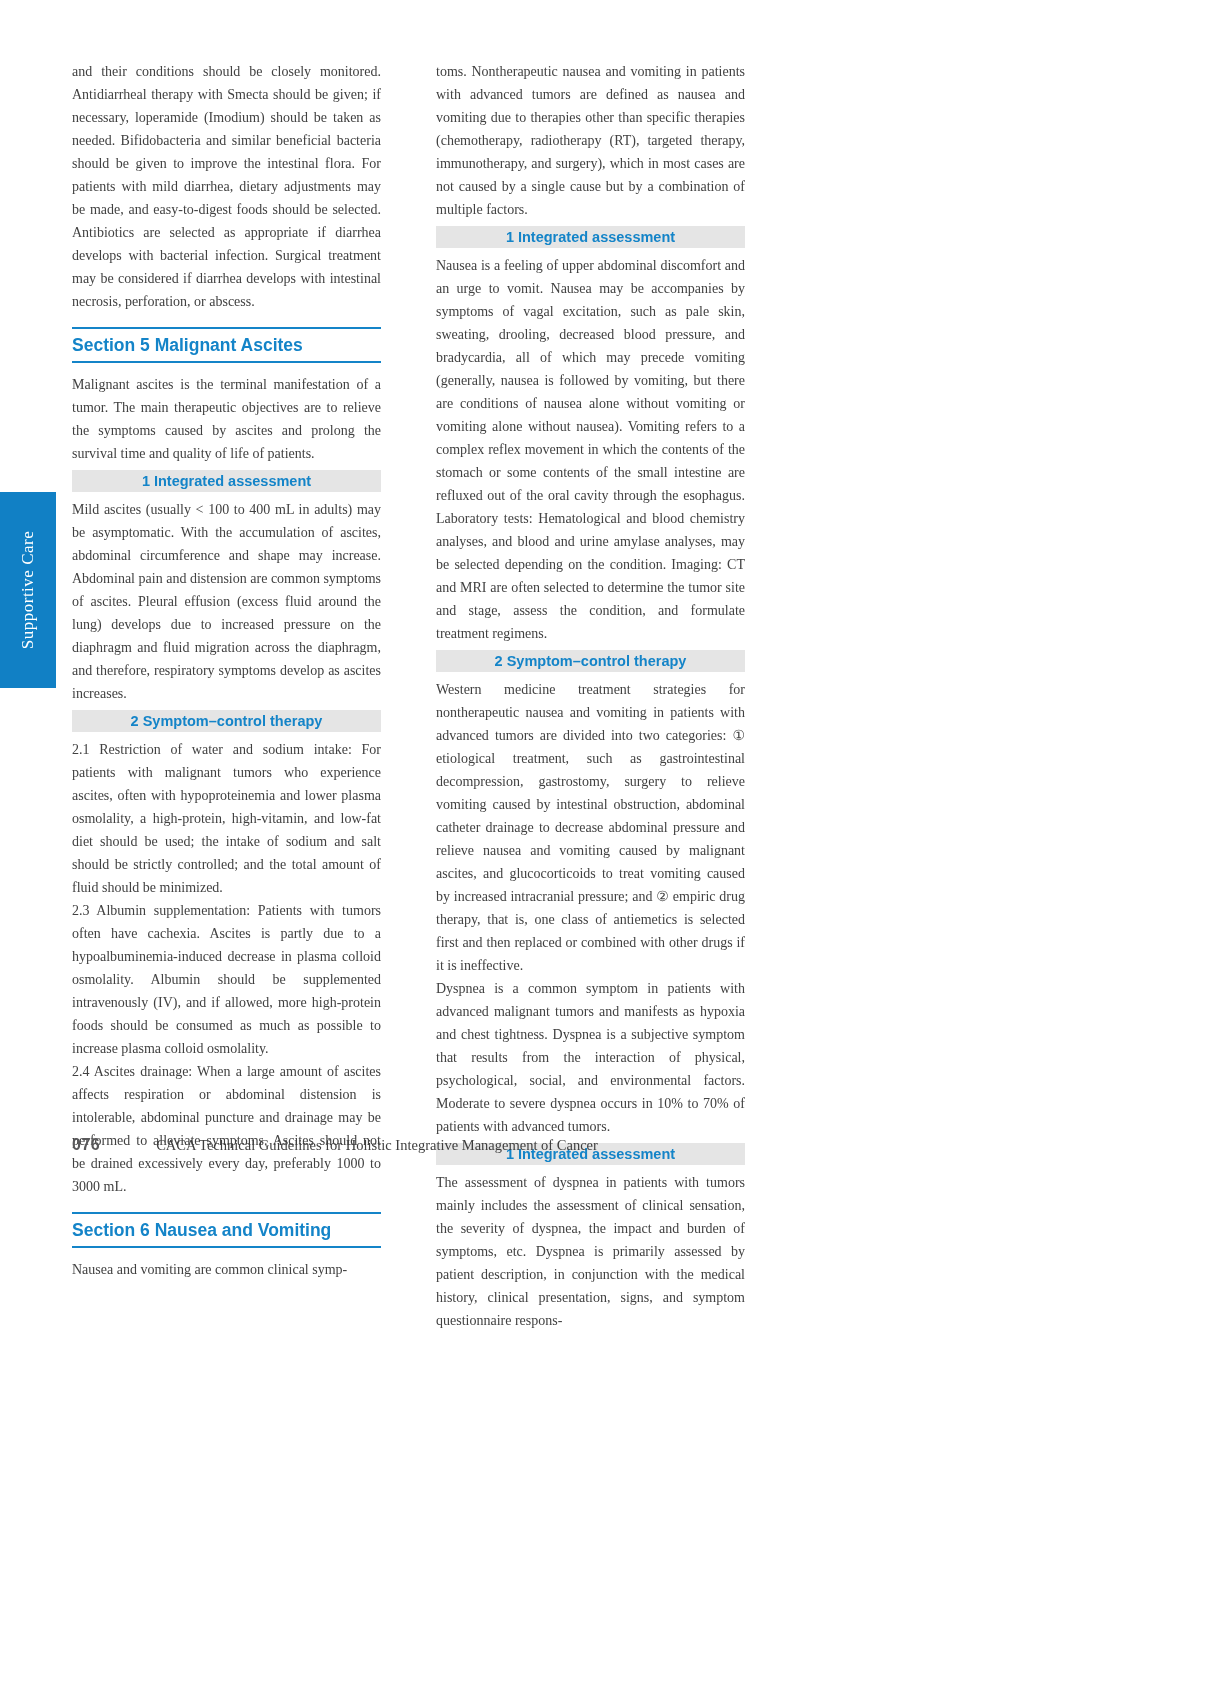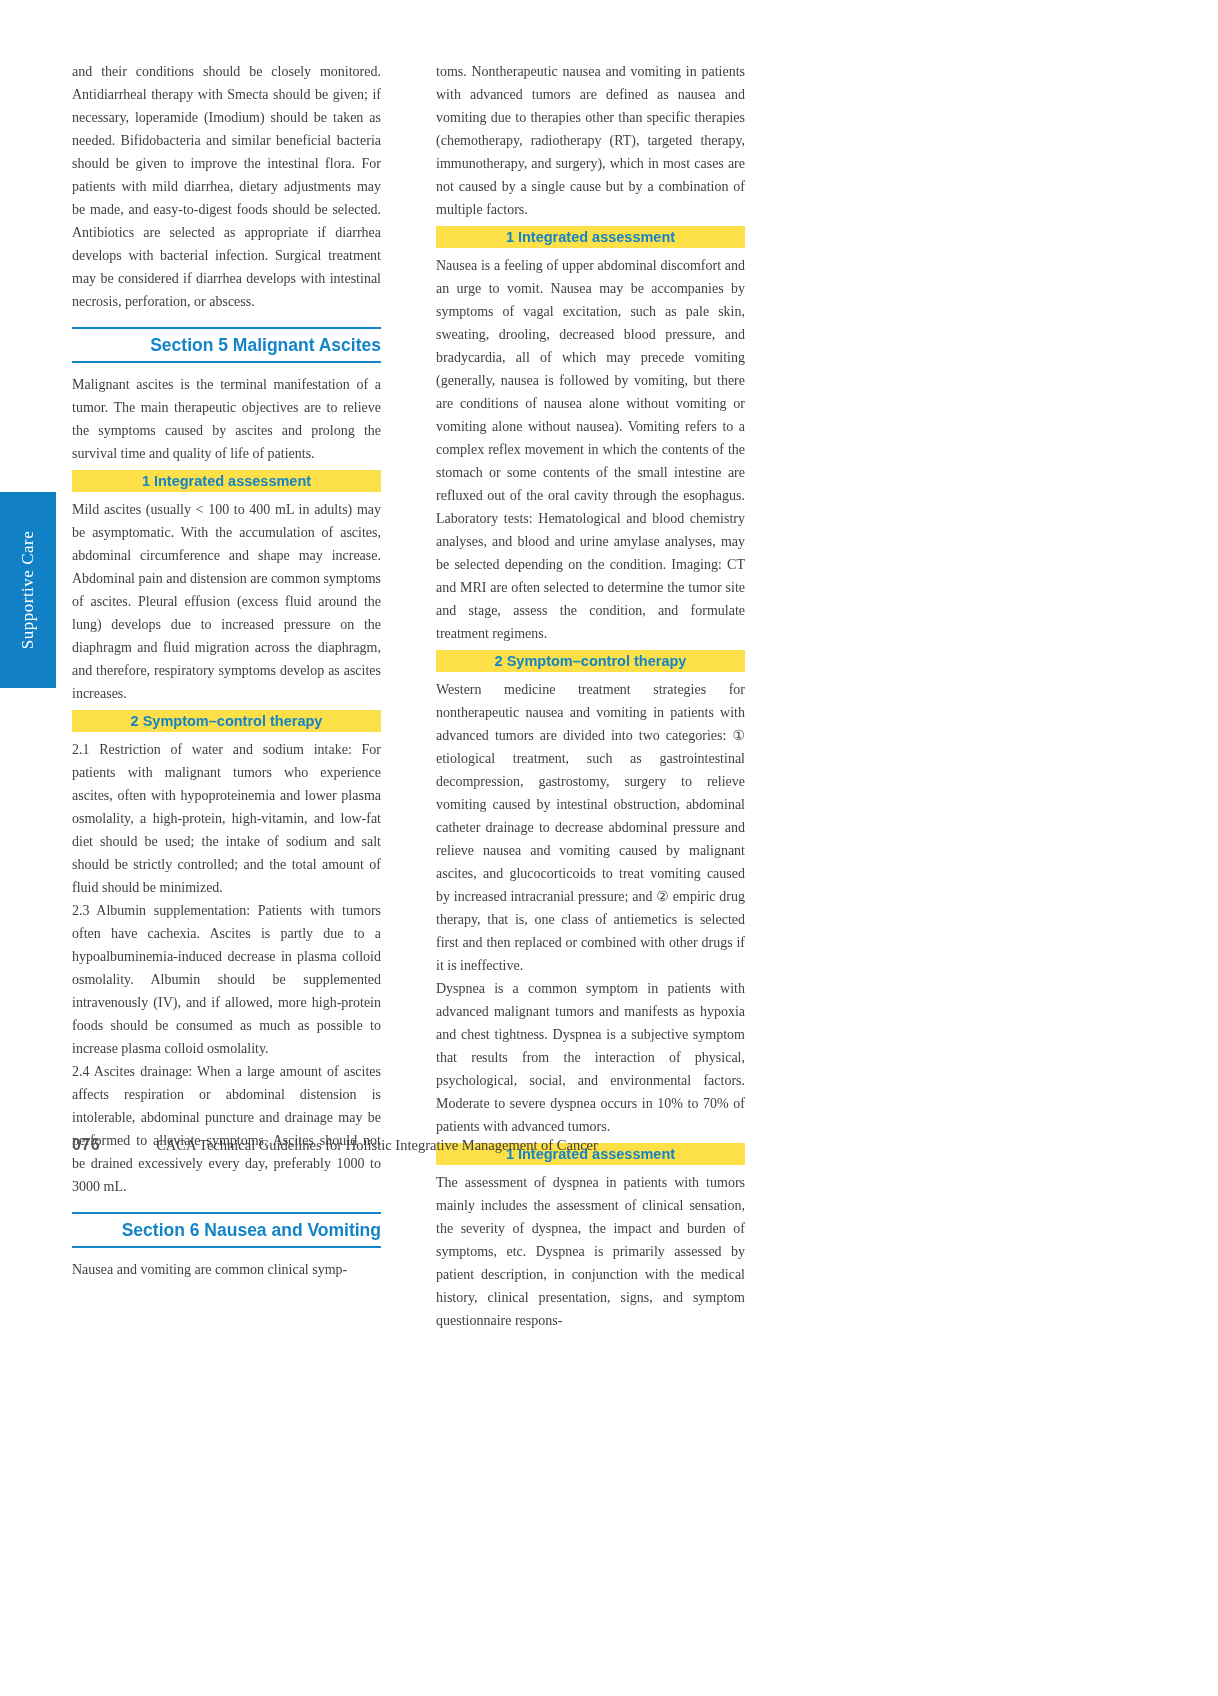--- a/index.html
+++ b/index.html
@@ -27,21 +27,21 @@
     font-size: 14px;
     line-height: 23px;
     text-align: justify;
     color: #414141;
     -webkit-hyphens: auto;
     hyphens: auto;
   }
   .band {
     margin: 5px 0 6px 0;
     padding: 2.5px 0;
-    background: #fde047;
+    background: #e5e5e5;
     color: #1484c8;
     font-family: "Liberation Sans", sans-serif;
     font-weight: bold;
     font-size: 14.5px;
     line-height: 17px;
     text-align: center;
   }
   .section-block {
     margin: 14px 0 10px 0;
   }
@@ -49,21 +49,21 @@
     height: 2px;
     background: #1484c8;
   }
   .section-title {
     margin: 6px 0;
     font-family: "Liberation Sans", sans-serif;
     font-weight: bold;
     font-size: 17.5px;
     line-height: 20px;
     color: #1484c8;
-    text-align: right;
+    text-align: left;
   }
 
   #side-tab {
     position: absolute;
     left: 0;
     top: 492px;
     width: 56px;
     height: 196px;
     background: #1180c5;
     display: flex;

